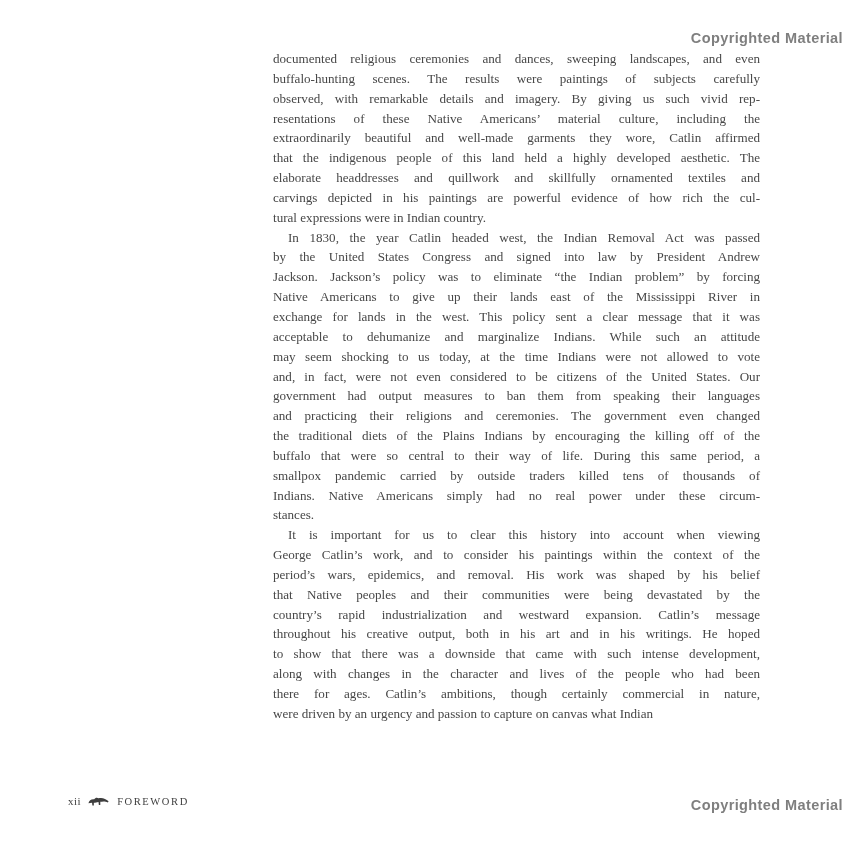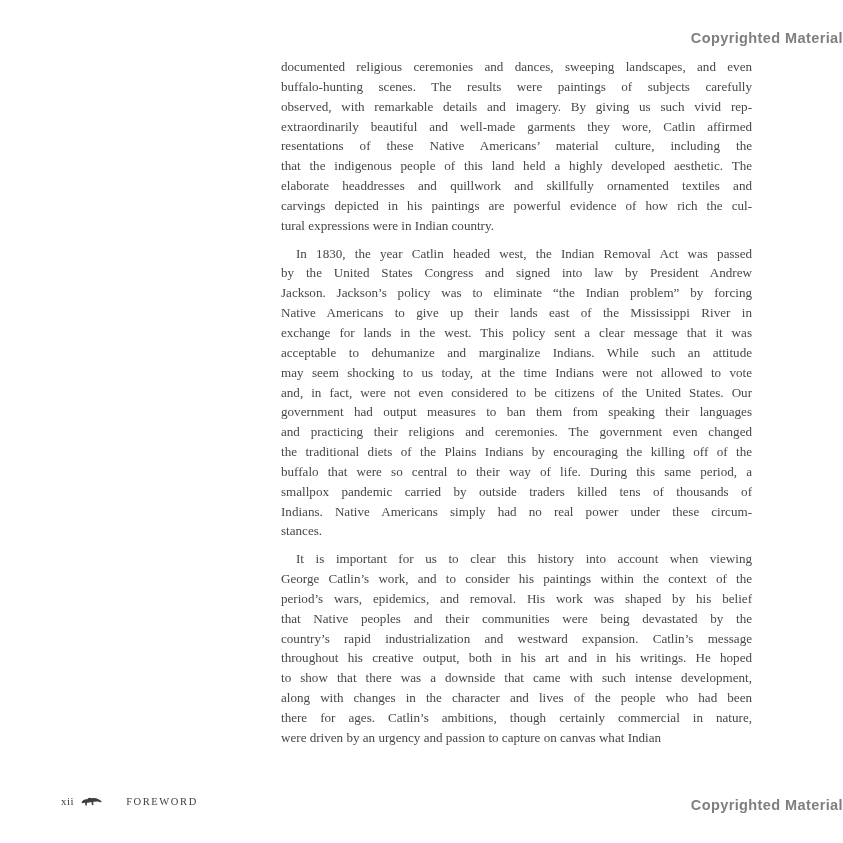--- a/index.html
+++ b/index.html
@@ -27,64 +27,63 @@
   .text-block {
     position: absolute;
     left: 273px;
     top: 49px;
     width: 487px;
     font-size: 13.1px;
     line-height: 19.85px;
     color: var(--text-color, #474747);
     font-weight: 400;
   }
-  .paragraph { margin: 8px; }
+  .paragraph { margin: 0; }
   .line {
     text-align: justify;
     text-align-last: justify;
     height: 19.85px;
   }
   .line.last { text-align-last: left; }
   .line.indent { text-indent: 15px; }
   .footer {
     position: absolute;
-    left: 61px;
+    left: 68px;
     top: 795px;
     display: flex;
     align-items: center;
     color: var(--footer-color, #3e3e3e);
     font-size: 11px;
     justify-content: center;
   }
   .footer .page-number {
     font-family: "Liberation Serif", serif;
     letter-spacing: 0.5px;
   }
   .footer .ornament { margin: 0 7px 0 6px; display: inline-flex; align-items: center; }
   .footer .section {
     font-family: "Liberation Serif", serif;
     font-size: 10.5px;
     letter-spacing: 1.6px;
-    margin-left: 16px;
   }
 </style>
 </head>
 <body>
 
 <div class="page">
 
   <div class="watermark top">Copyrighted Material</div>
 
   <main class="text-block">
       <div class="paragraph">
         <div class="line">documented religious ceremonies and dances, sweeping landscapes, and even</div>
         <div class="line">buffalo-hunting scenes. The results were paintings of subjects carefully</div>
         <div class="line">observed, with remarkable details and imagery. By giving us such vivid rep-</div>
+        <div class="line">resentations of these Native Americans’ material culture, including the</div>
         <div class="line">extraordinarily beautiful and well-made garments they wore, Catlin affirmed</div>
-        <div class="line">resentations of these Native Americans’ material culture, including the</div>
         <div class="line">that the indigenous people of this land held a highly developed aesthetic. The</div>
         <div class="line">elaborate headdresses and quillwork and skillfully ornamented textiles and</div>
         <div class="line">carvings depicted in his paintings are powerful evidence of how rich the cul-</div>
         <div class="line last">tural expressions were in Indian country.</div>
       </div>
       <div class="paragraph">
         <div class="line indent">In 1830, the year Catlin headed west, the Indian Removal Act was passed</div>
         <div class="line">by the United States Congress and signed into law by President Andrew</div>
         <div class="line">Jackson. Jackson’s policy was to eliminate “the Indian problem” by forcing</div>
         <div class="line">Native Americans to give up their lands east of the Mississippi River in</div>

